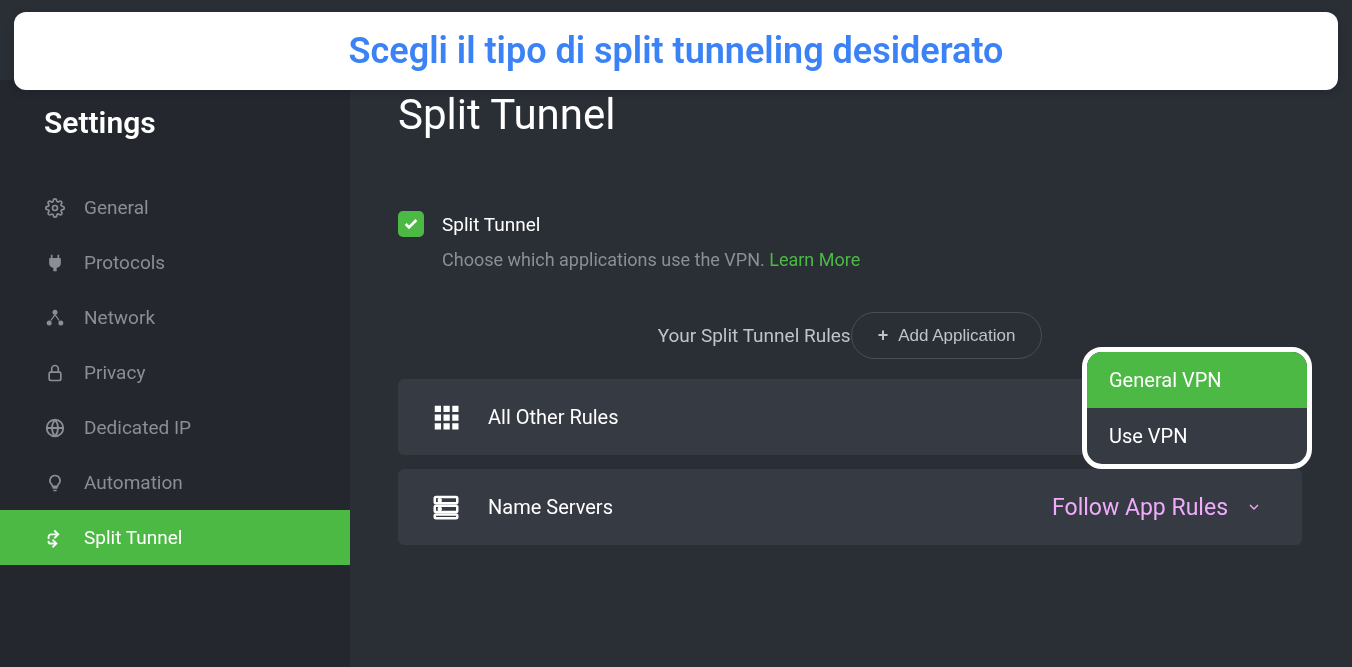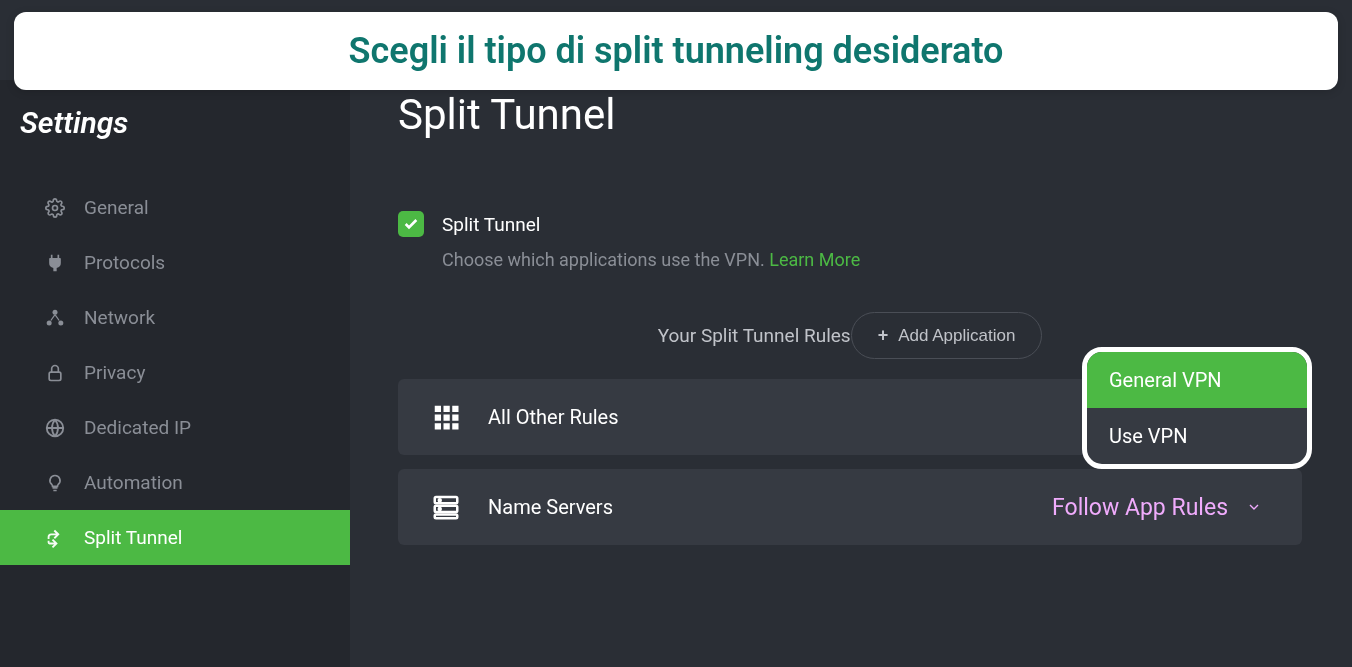--- a/index.html
+++ b/index.html
@@ -15,42 +15,41 @@
   position: absolute;
   top: 12px;
   left: 14px;
   right: 14px;
   background: #fff;
   border-radius: 12px;
   padding: 18px 20px;
   text-align: center;
   font-size: 36px;
   font-weight: 600;
-  color: #0f766e;
+  color: #3b82f6;
   z-index: 100;
   box-shadow: 0 2px 8px rgba(0,0,0,0.15);
 }
 .app {
   display: flex;
   width: 100%;
   height: 100%;
   padding-top: 80px;
 }
 .sidebar {
   width: 350px;
   background: #24272d;
   padding-top: 25px;
   flex-shrink: 0;
 }
 .sidebar-title {
   color: #fff;
   font-size: 30px;
   font-weight: 600;
-  padding: 0 0 40px 20px;
-  font-style: italic;
+  padding: 0 0 40px 44px;
 }
 .sidebar-item {
   display: flex;
   align-items: center;
   padding: 16px 0 16px 44px;
   color: #8a8e96;
   font-size: 19px;
   cursor: pointer;
   gap: 18px;
 }

